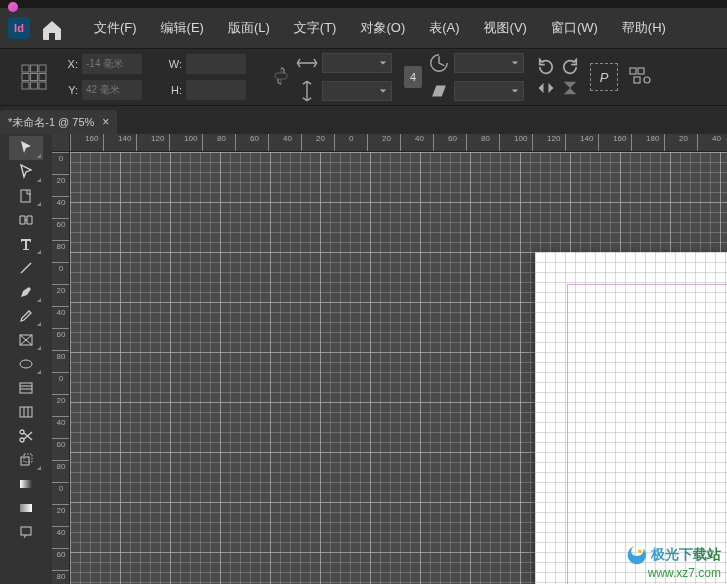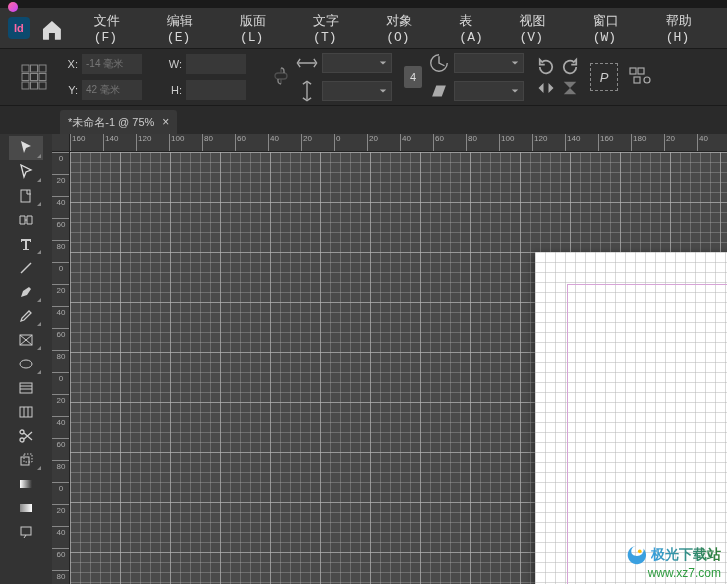--- a/index.html
+++ b/index.html
@@ -6,21 +6,21 @@
 body { width: 727px; height: 584px; background: #333333; overflow: hidden; position: relative; }
 
 
 .titlebar { height: 8px; background: #1a1a1a; position: relative; }
 .titlebar .close-dot { position: absolute; left: 8px; top: 2px; width: 10px; height: 10px; border-radius: 50%; background: linear-gradient(135deg, #ff6b9d, #c644fc); }
 
 
 .menubar { height: 40px; background: #333333; display: flex; align-items: center; padding-left: 8px; font-size: 13px; color: #d8d8d8; }
 .app-icon { width: 22px; height: 22px; background: #0c4a6e; border-radius: 4px; margin-right: 10px; display: flex; align-items: center; justify-content: center; color: #ff66a3; font-size: 11px; font-weight: bold; }
 .home-icon { width: 24px; height: 20px; margin-right: 18px; color: #d8d8d8; }
-.menu-item { padding: 0 12px; cursor: default; font-family: Liberation Mono, monospace; }
+.menu-item { padding: 0 12px; cursor: default; }
 
 
 .controlbar { height: 58px; background: #2a2a2a; border-top: 1px solid #1a1a1a; border-bottom: 1px solid #1a1a1a; display: flex; align-items: center; padding-left: 20px; font-size: 11px; color: #999; position: relative; }
 .ref-grid { width: 28px; height: 28px; margin-right: 10px; }
 .ref-grid svg rect { fill: none; stroke: #888; stroke-width: 1; }
 .coord-group { display: flex; flex-direction: column; gap: 6px; margin-right: 20px; }
 .coord-row { display: flex; align-items: center; gap: 4px; }
 .coord-label { width: 20px; text-align: right; color: #ccc; }
 .coord-input { width: 60px; height: 20px; background: #383838; border: none; color: #777; font-size: 10px; padding: 0 4px; }
 .link-icon { color: #888; margin: 0 8px; }
@@ -30,38 +30,38 @@
 .ctrl-icon-btn { width: 22px; height: 22px; display: flex; align-items: center; justify-content: center; color: #aaa; }
 .num-badge { width: 18px; height: 22px; background: #555; color: #ddd; display: flex; align-items: center; justify-content: center; font-size: 11px; border-radius: 2px; }
 .shear-group { display: flex; flex-direction: column; gap: 6px; margin-left: 6px; margin-right: 12px; }
 .rotate-group { display: flex; flex-direction: column; gap: 3px; margin-right: 10px; }
 .rotate-row { display: flex; gap: 4px; }
 .rot-btn { width: 20px; height: 18px; display: flex; align-items: center; justify-content: center; color: #aaa; }
 .p-bracket { width: 28px; height: 28px; border: 1px dashed #888; display: flex; align-items: center; justify-content: center; color: #ccc; font-size: 13px; font-style: italic; margin-right: 10px; }
 .shapes-icon { width: 24px; height: 24px; color: #aaa; }
 
 
-.tabbar { height: 28px; background: #2a2a2a; display: flex; align-items: flex-end; padding-left: 60px; }
+.tabbar { height: 28px; background: #2a2a2a; display: flex; align-items: flex-end; }
 .tab { height: 24px; background: #383838; padding: 0 8px; display: flex; align-items: center; font-size: 11px; color: #ccc; gap: 8px; border-radius: 3px 3px 0 0; }
 .tab-close { font-size: 12px; cursor: pointer; }
 
 
 .workspace { display: flex; height: calc(584px - 8px - 40px - 58px - 28px); background: #4a4a4a; }
 
 
 .toolbox { width: 52px; background: #333333; display: flex; flex-direction: column; align-items: center; padding-top: 2px; gap: 0; }
 .tool { width: 34px; height: 24px; display: flex; align-items: center; justify-content: center; color: #ccc; position: relative; }
 .tool.active { background: #4a4a4a; }
 .tool svg { width: 16px; height: 16px; }
 .tool .corner { position: absolute; right: 2px; bottom: 2px; width: 0; height: 0; border-right: 4px solid #888; border-top: 4px solid transparent; }
 
 
 .canvas-area { flex: 1; position: relative; overflow: hidden; background: #4a4a4a; }
 .ruler-h { position: absolute; top: 0; left: 18px; right: 0; height: 18px; background: #3a3a3a; border-bottom: 1px solid #222; overflow: hidden; }
-.ruler-h .tick { position: absolute; top: 0; font-size: 8px; color: #aaa; border-left: 1px solid #888; height: 18px; padding-left: 1px; }
+.ruler-h .tick { position: absolute; top: 0; font-size: 8px; color: #aaa; border-left: 1px solid #888; height: 18px; padding-left: 14px; }
 .ruler-v { position: absolute; top: 18px; left: 0; width: 18px; bottom: 0; background: #3a3a3a; border-right: 1px solid #222; overflow: hidden; }
 .ruler-v .tick { position: absolute; left: 0; font-size: 8px; color: #aaa; border-top: 1px solid #888; width: 18px; padding-top: 1px; text-align: center; }
 .ruler-corner { position: absolute; top: 0; left: 0; width: 18px; height: 18px; background: #3a3a3a; border-right: 1px solid #222; border-bottom: 1px solid #222; }
 
 .pasteboard { position: absolute; top: 18px; left: 18px; right: 0; bottom: 0; background: #4a4a4a; }
 .grid-lines { position: absolute; inset: 0;
   background-image:
     linear-gradient(to right, rgba(180,180,180,0.35) 1px, transparent 1px),
     linear-gradient(to bottom, rgba(180,180,180,0.35) 1px, transparent 1px),
     linear-gradient(to right, rgba(200,200,200,0.5) 1px, transparent 1px),

